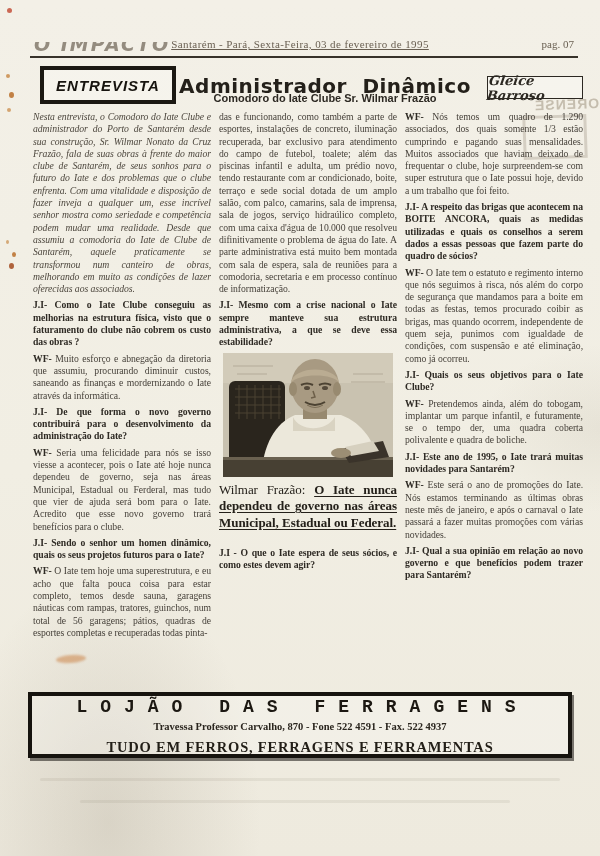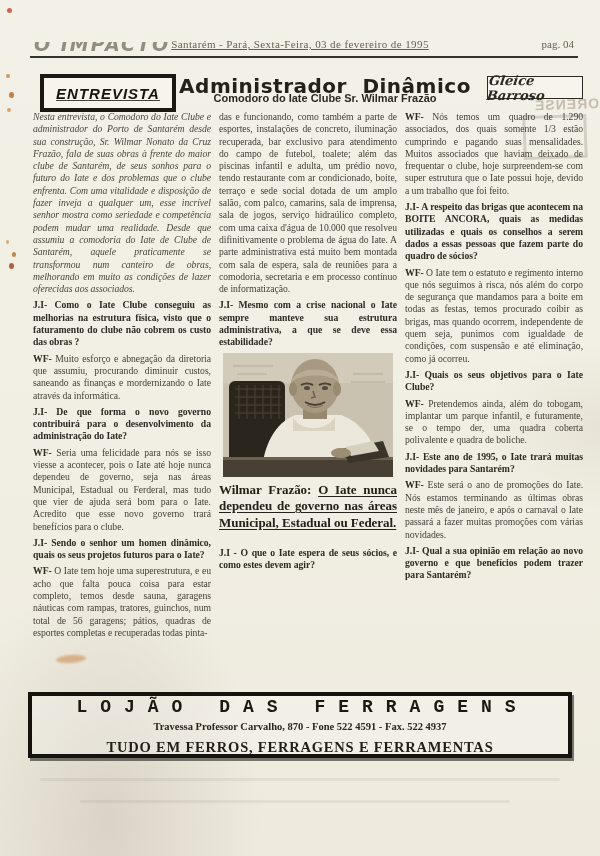--- a/index.html
+++ b/index.html
@@ -17,23 +17,23 @@
   .masthead-clip{position:absolute;left:34px;top:42px;width:150px;height:13px;overflow:hidden;}
   .masthead-clip .mast{
     font-family:"DejaVu Sans", sans-serif;font-weight:bold;font-style:italic;
     font-size:19px;letter-spacing:2px;color:#948c7f;margin-top:-9px;white-space:nowrap;
   }
   .issue-date{position:absolute;left:0;top:38px;width:600px;text-align:center;
     font-size:11px;color:#695f51;letter-spacing:.4px;text-decoration:underline;}
   .page-number{position:absolute;right:26px;top:38px;font-size:11px;color:#695f51;}
   .header-rule{position:absolute;left:30px;top:56px;width:548px;height:2px;background:#37322a;}
   
-  .kicker-box{position:absolute;left:40px;top:74px;width:128px;height:30px;
+  .kicker-box{position:absolute;left:40px;top:66px;width:128px;height:30px;
     border:4px solid #1b1812;background:rgba(255,255,255,.25);
-    display:flex;align-items:center;justify-content:center;text-decoration:underline;}
+    display:flex;align-items:center;justify-content:center;}
   .kicker-box span{font-family:"Liberation Sans", sans-serif;font-weight:bold;font-style:italic;
     font-size:15px;letter-spacing:1px;color:#17140f;}
   .headline{position:absolute;left:175px;top:74px;width:300px;text-align:center;
     font-family:"DejaVu Sans", sans-serif;font-weight:bold;font-size:20px;
     letter-spacing:.5px;word-spacing:8px;color:#24201a;}
   .subheadline{position:absolute;left:175px;top:92px;width:300px;text-align:center;
     font-family:"Liberation Sans", sans-serif;font-weight:bold;font-size:11px;color:#2c2822;}
   .byline-box{position:absolute;left:487px;top:76px;width:94px;height:21px;
     border:1.5px solid #2c2822;display:flex;align-items:center;justify-content:center;
     background:rgba(255,255,255,.3);}
@@ -49,21 +49,21 @@
     display:flex;gap:8px;overflow:hidden;}
   .col{width:178px;overflow:hidden;}
   .col p{margin:0 0 4px 0;font-size:9.7px;line-height:12.3px;text-align:justify;
     letter-spacing:-.05px;}
   .intro{font-style:italic;color:#4c463d;}
   .q{font-weight:bold;color:#2e2a24;margin-top:2px !important;}
   .ans b{color:#2e2a24;margin-top:28px;}
   
   .photo{width:170px;height:124px;margin:4px auto 5px auto;display:block;}
   .caption{font-family:"Liberation Serif", serif;}
-  .caption .cap-name{font-size:13px;line-height:16.5px;font-weight:bold;color:#24201a;margin-top:20px;}
+  .caption .cap-name{font-size:13px;line-height:16.5px;font-weight:normal;color:#24201a;margin-top:20px;}
   .caption .cap-quote{font-size:13px;line-height:16.5px;font-weight:bold;color:#24201a;
     text-decoration:underline;text-underline-offset:2px;}
   .after-photo-q{margin-top:16px !important;}
   
   .ad-box{position:absolute;left:28px;top:692px;width:536px;height:58px;
     border:4px solid #16130e;background:rgba(255,255,255,.22);
     box-shadow:2px 3px 0 rgba(22,19,14,.55);
     display:flex;flex-direction:column;align-items:center;justify-content:center;}
   .ad-title{font-family:Liberation Mono, monospace;font-weight:bold;font-size:18px;
     letter-spacing:13px;color:#1c1812;white-space:nowrap;margin-left:5px;line-height:26px;}
@@ -80,21 +80,21 @@
 </style>
 </head>
 <body>
 
 <div class="page">
 
   <div class="masthead-clip">
     <div class="mast">O IMPACTO</div>
   </div>
   <div class="issue-date">Santarém - Pará, Sexta-Feira, 03 de fevereiro de 1995</div>
-  <div class="page-number">pag. 04</div>
+  <div class="page-number">pag. 07</div>
   <div class="header-rule"></div>
 
   <div class="kicker-box">
     <span>ENTREVISTA</span>
   </div>
   <div class="headline">Administrador Dinâmico</div>
   <div class="subheadline">Comodoro do Iate Clube Sr. Wilmar Frazão</div>
   <div class="byline-box">
     <span>Gleice Barroso</span>
   </div>

